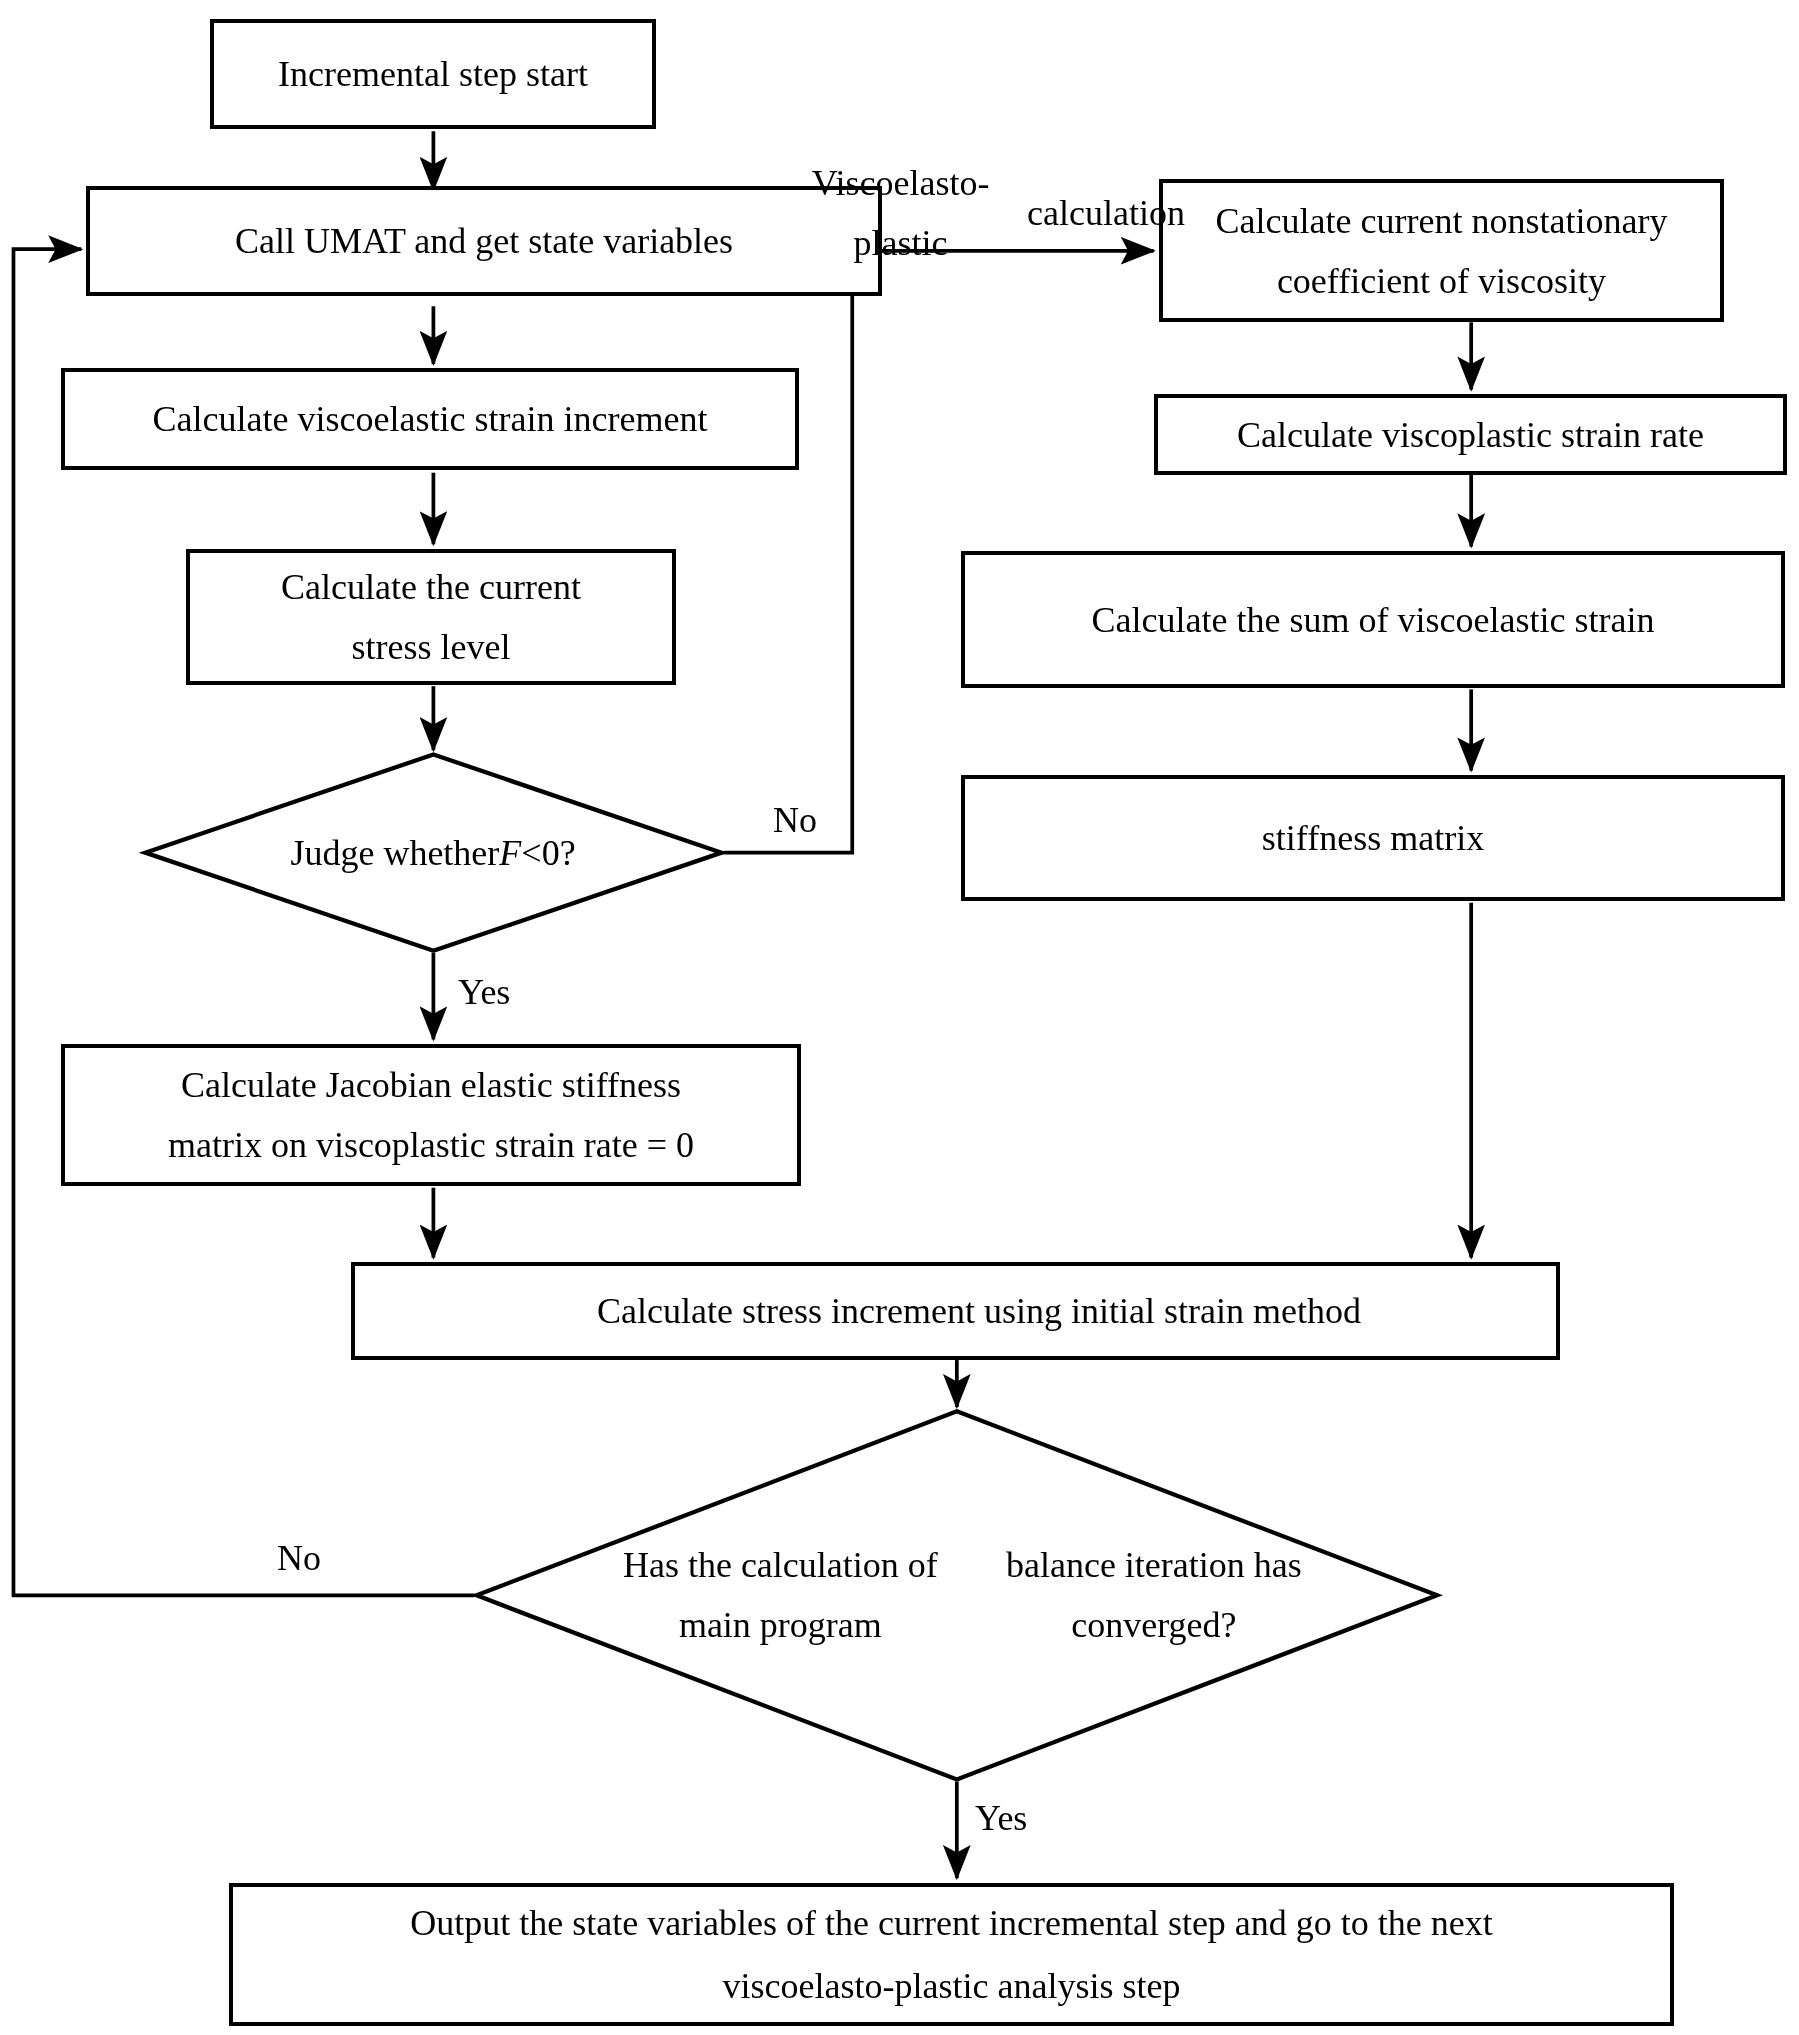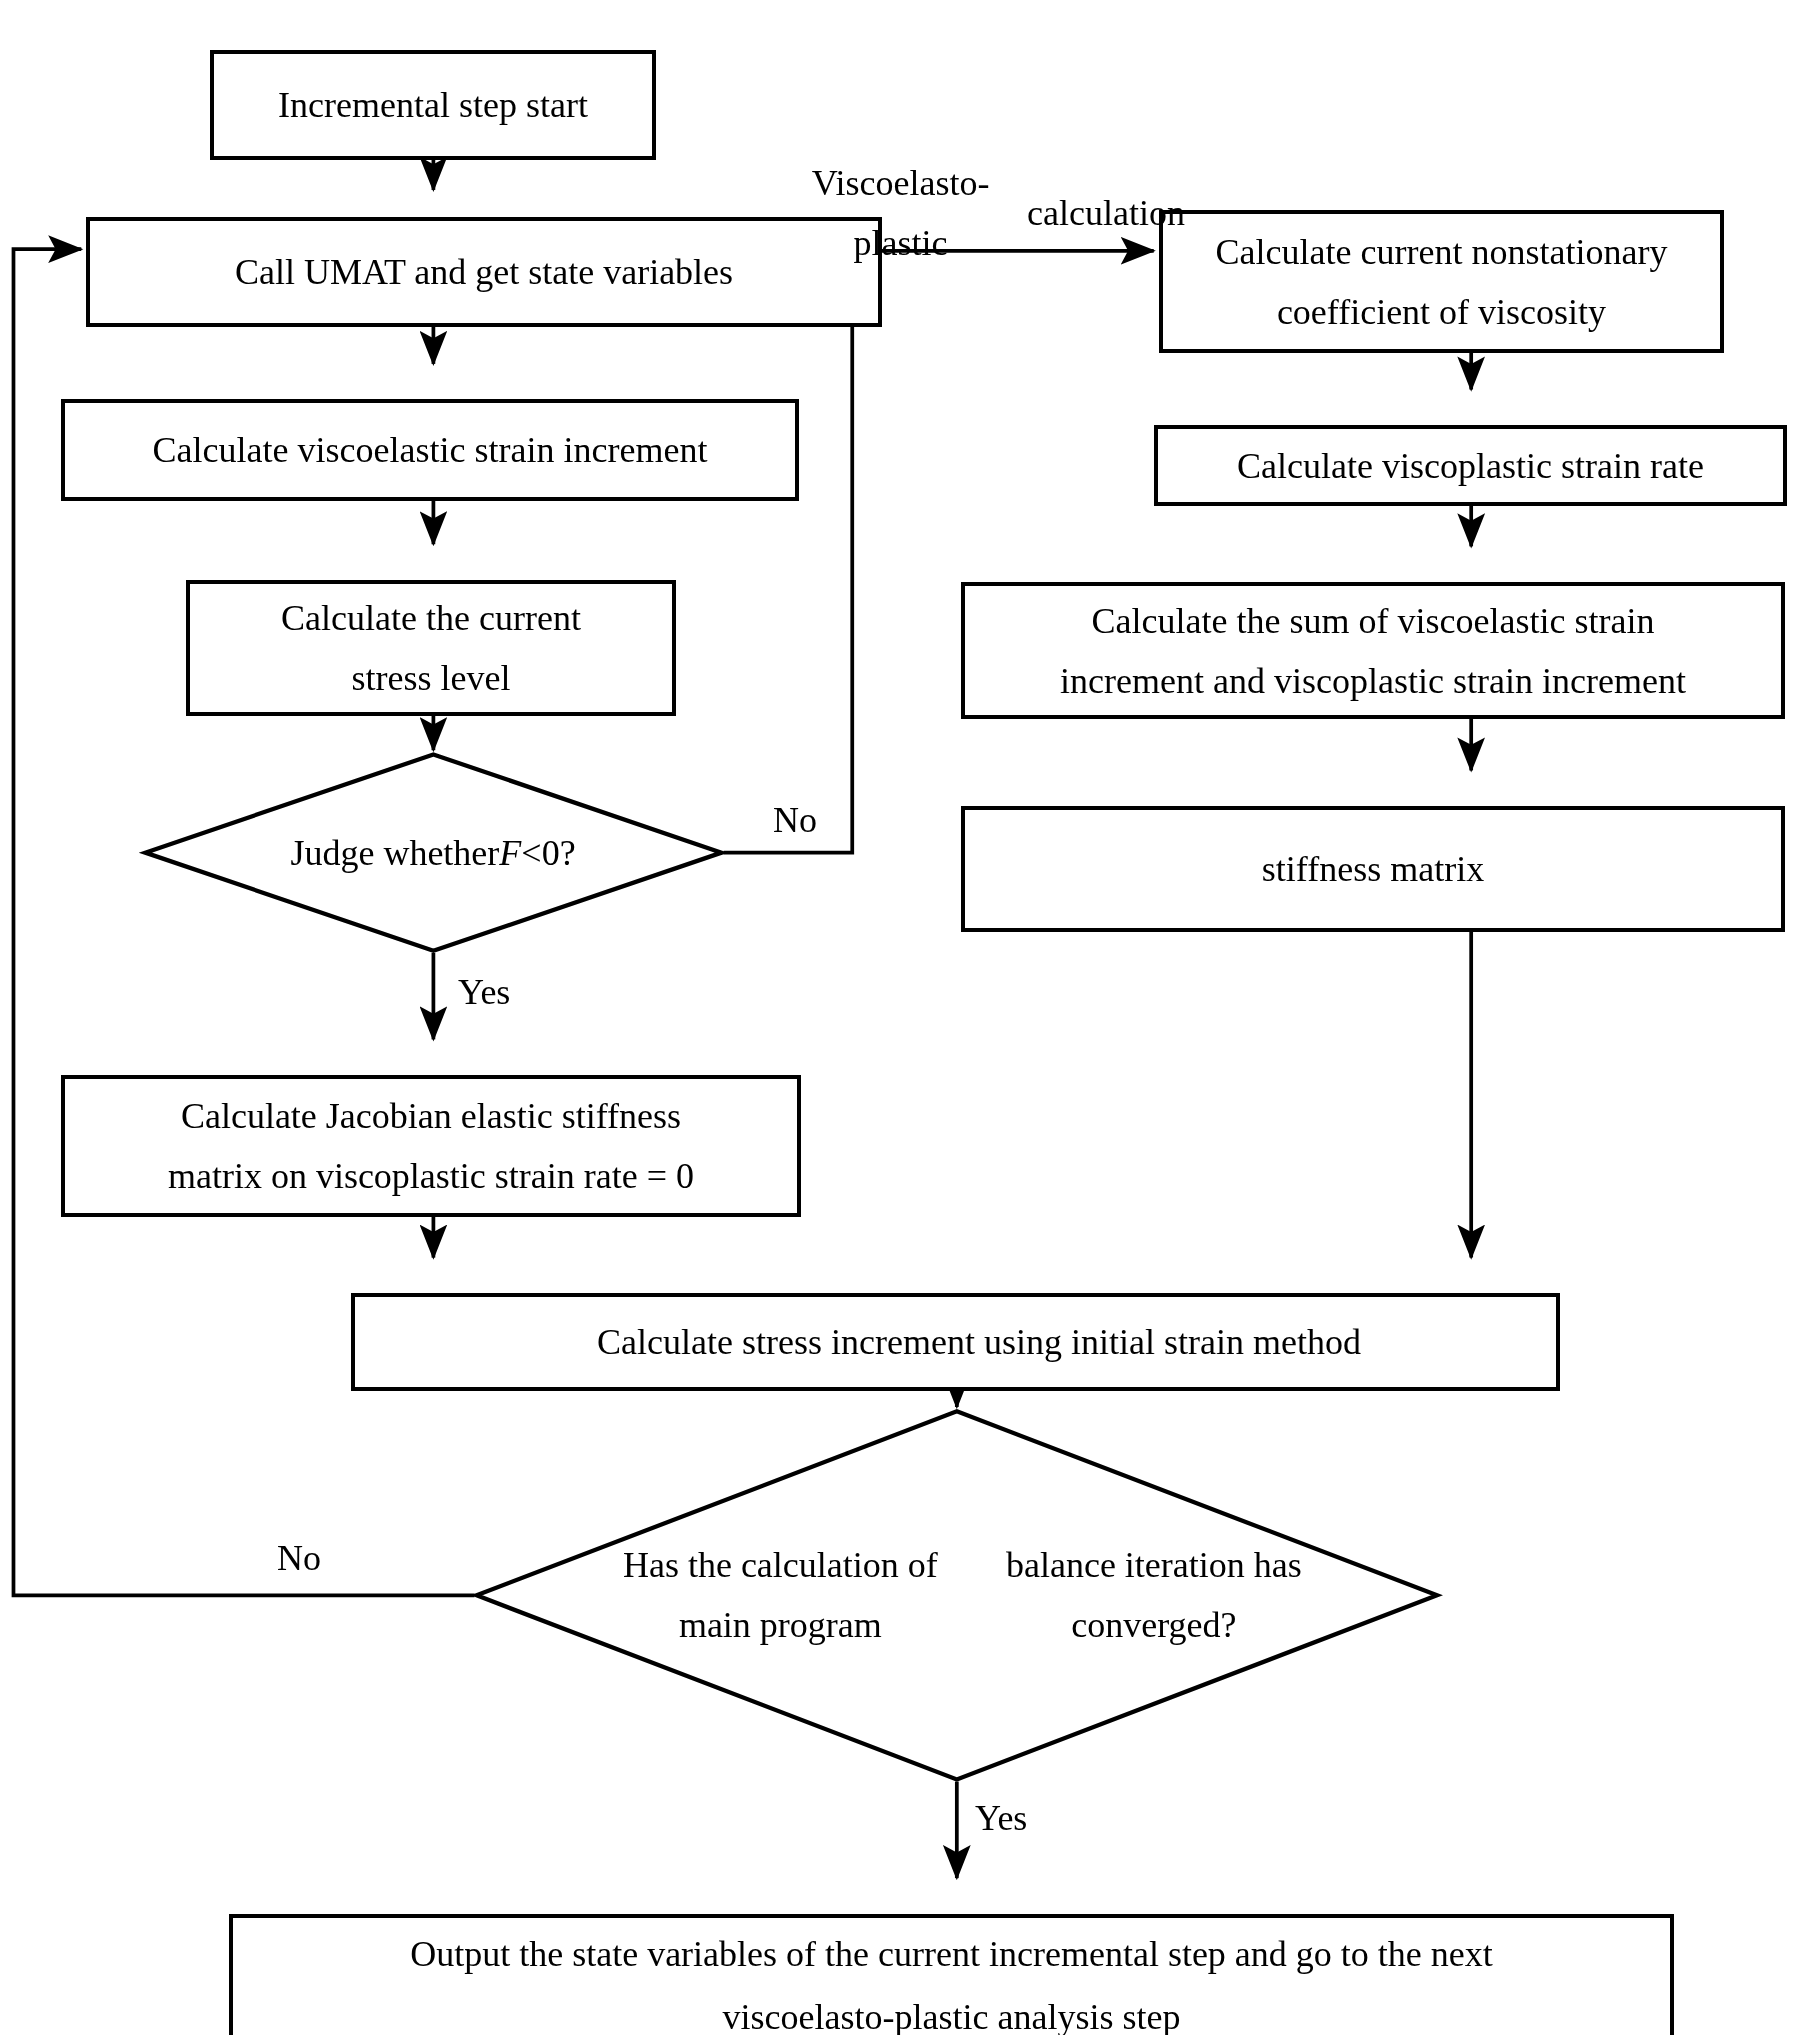--- a/index.html
+++ b/index.html
@@ -19,21 +19,20 @@
     border:4.3px solid #000000;
     background:#ffffff;
     display:flex;
     flex-direction:column;
     align-items:center;
     justify-content:center;
     text-align:center;
     font-size:36px;
     line-height:60px;
     z-index:2;
-    margin-top:31px;
   }
   .overlay{
     position:absolute;
     display:flex;
     align-items:center;
     justify-content:center;
     text-align:center;
     font-size:36px;
     line-height:60px;
     z-index:2;
@@ -112,21 +111,20 @@
     <span>Calculate current nonstationary</span>
     <span>coefficient of viscosity</span>
   </div>
 
   <div class="box" style="left:1154px; top:394px; width:633px; height:81px;">
     <span>Calculate  viscoplastic strain rate</span>
   </div>
 
   <div class="box" style="left:961px; top:551px; width:824px; height:137px;">
     <span>Calculate the sum of viscoelastic strain</span>
-    <span>increment and viscoplastic strain increment</span>
   </div>
 
   <div class="box" style="left:961px; top:775px; width:824px; height:126px;">
     <span>stiffness matrix</span>
   </div>
 
   <div class="box" style="left:351px; top:1262px; width:1209px; height:98px;padding-left:47px;">
     <span>Calculate stress increment using  initial strain method</span>
   </div>
 

